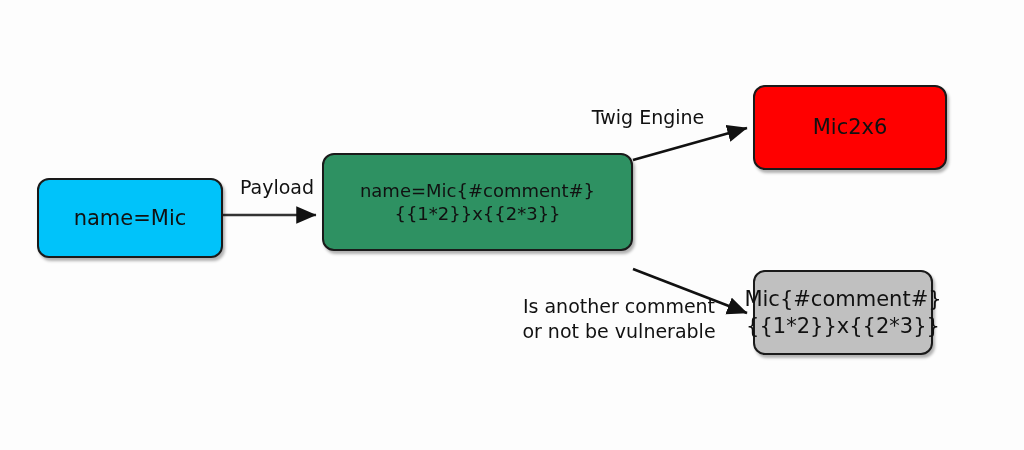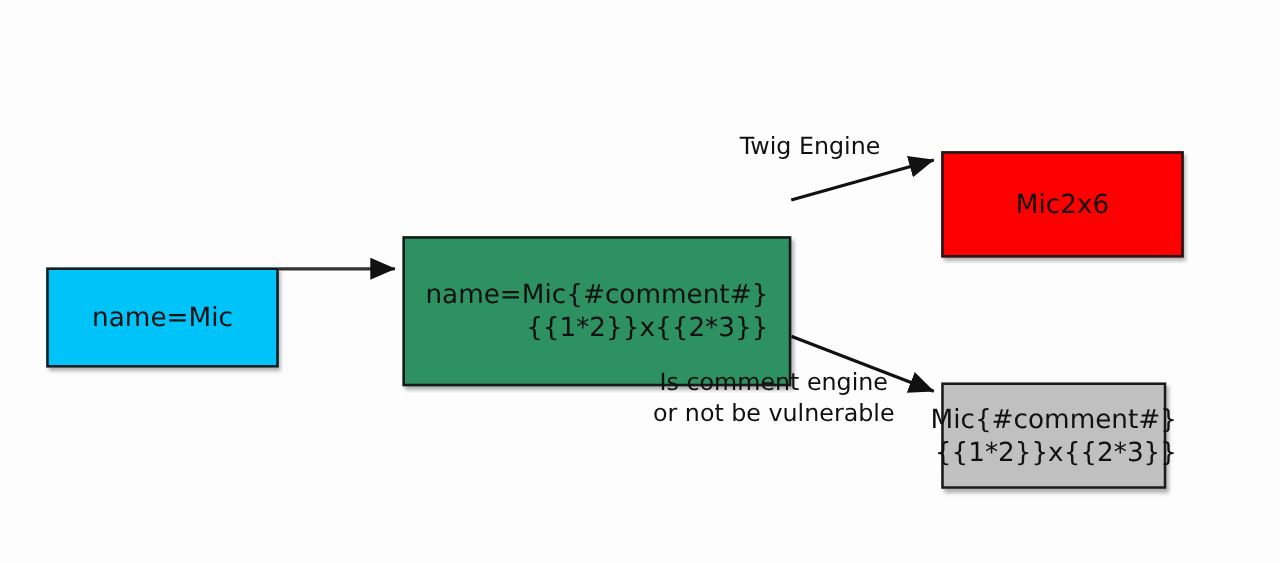--- a/index.html
+++ b/index.html
@@ -14,46 +14,45 @@
     position: relative;
     width: 1024px;
     height: 450px;
     background: #fdfdfd;
     overflow: hidden;
   }
   .node {
     position: absolute;
     box-sizing: border-box;
     border: 2px solid #1a1a1a;
-    border-radius: 0;
+    border-radius: 12px;
     display: flex;
     align-items: center;
     justify-content: center;
-    text-align: right;
+    text-align: center;
     color: #111111;
     line-height: 1.28;
     white-space: pre-line;
     box-shadow: 2px 3px 3px rgba(0,0,0,0.30);
-    margin-top: 36px;
   }
   #node-input {
     left: 37px;
     top: 178px;
     width: 186px;
     height: 80px;
     background: #00c3fa;
     font-size: 21px;
   }
   #node-payload {
     left: 322px;
     top: 153px;
     width: 311px;
-    height: 120px;
+    height: 98px;
     background: #2e9162;
-    font-size: 21px;
+    font-size: 18px;
   }
   #node-twig-result {
     left: 753px;
     top: 85px;
     width: 194px;
     height: 85px;
     background: #ff0000;
     font-size: 21px;
   }
   #node-other-result {
@@ -118,19 +117,20 @@
   <div class="node" id="node-input">name=Mic</div>
 
   <div class="node" id="node-payload">name=Mic{#comment#}
 {{1*2}}x{{2*3}}</div>
 
   <div class="node" id="node-twig-result">Mic2x6</div>
 
   <div class="node" id="node-other-result">Mic{#comment#}
 {{1*2}}x{{2*3}}</div>
 
+  <div class="edge-label" id="label-payload">Payload</div>
 
   <div class="edge-label" id="label-twig">Twig Engine</div>
 
-  <div class="edge-label" id="label-other">Is comment engine
+  <div class="edge-label" id="label-other">Is another comment
 or not be vulnerable</div>
 
 </div>
 
 </body></html>

